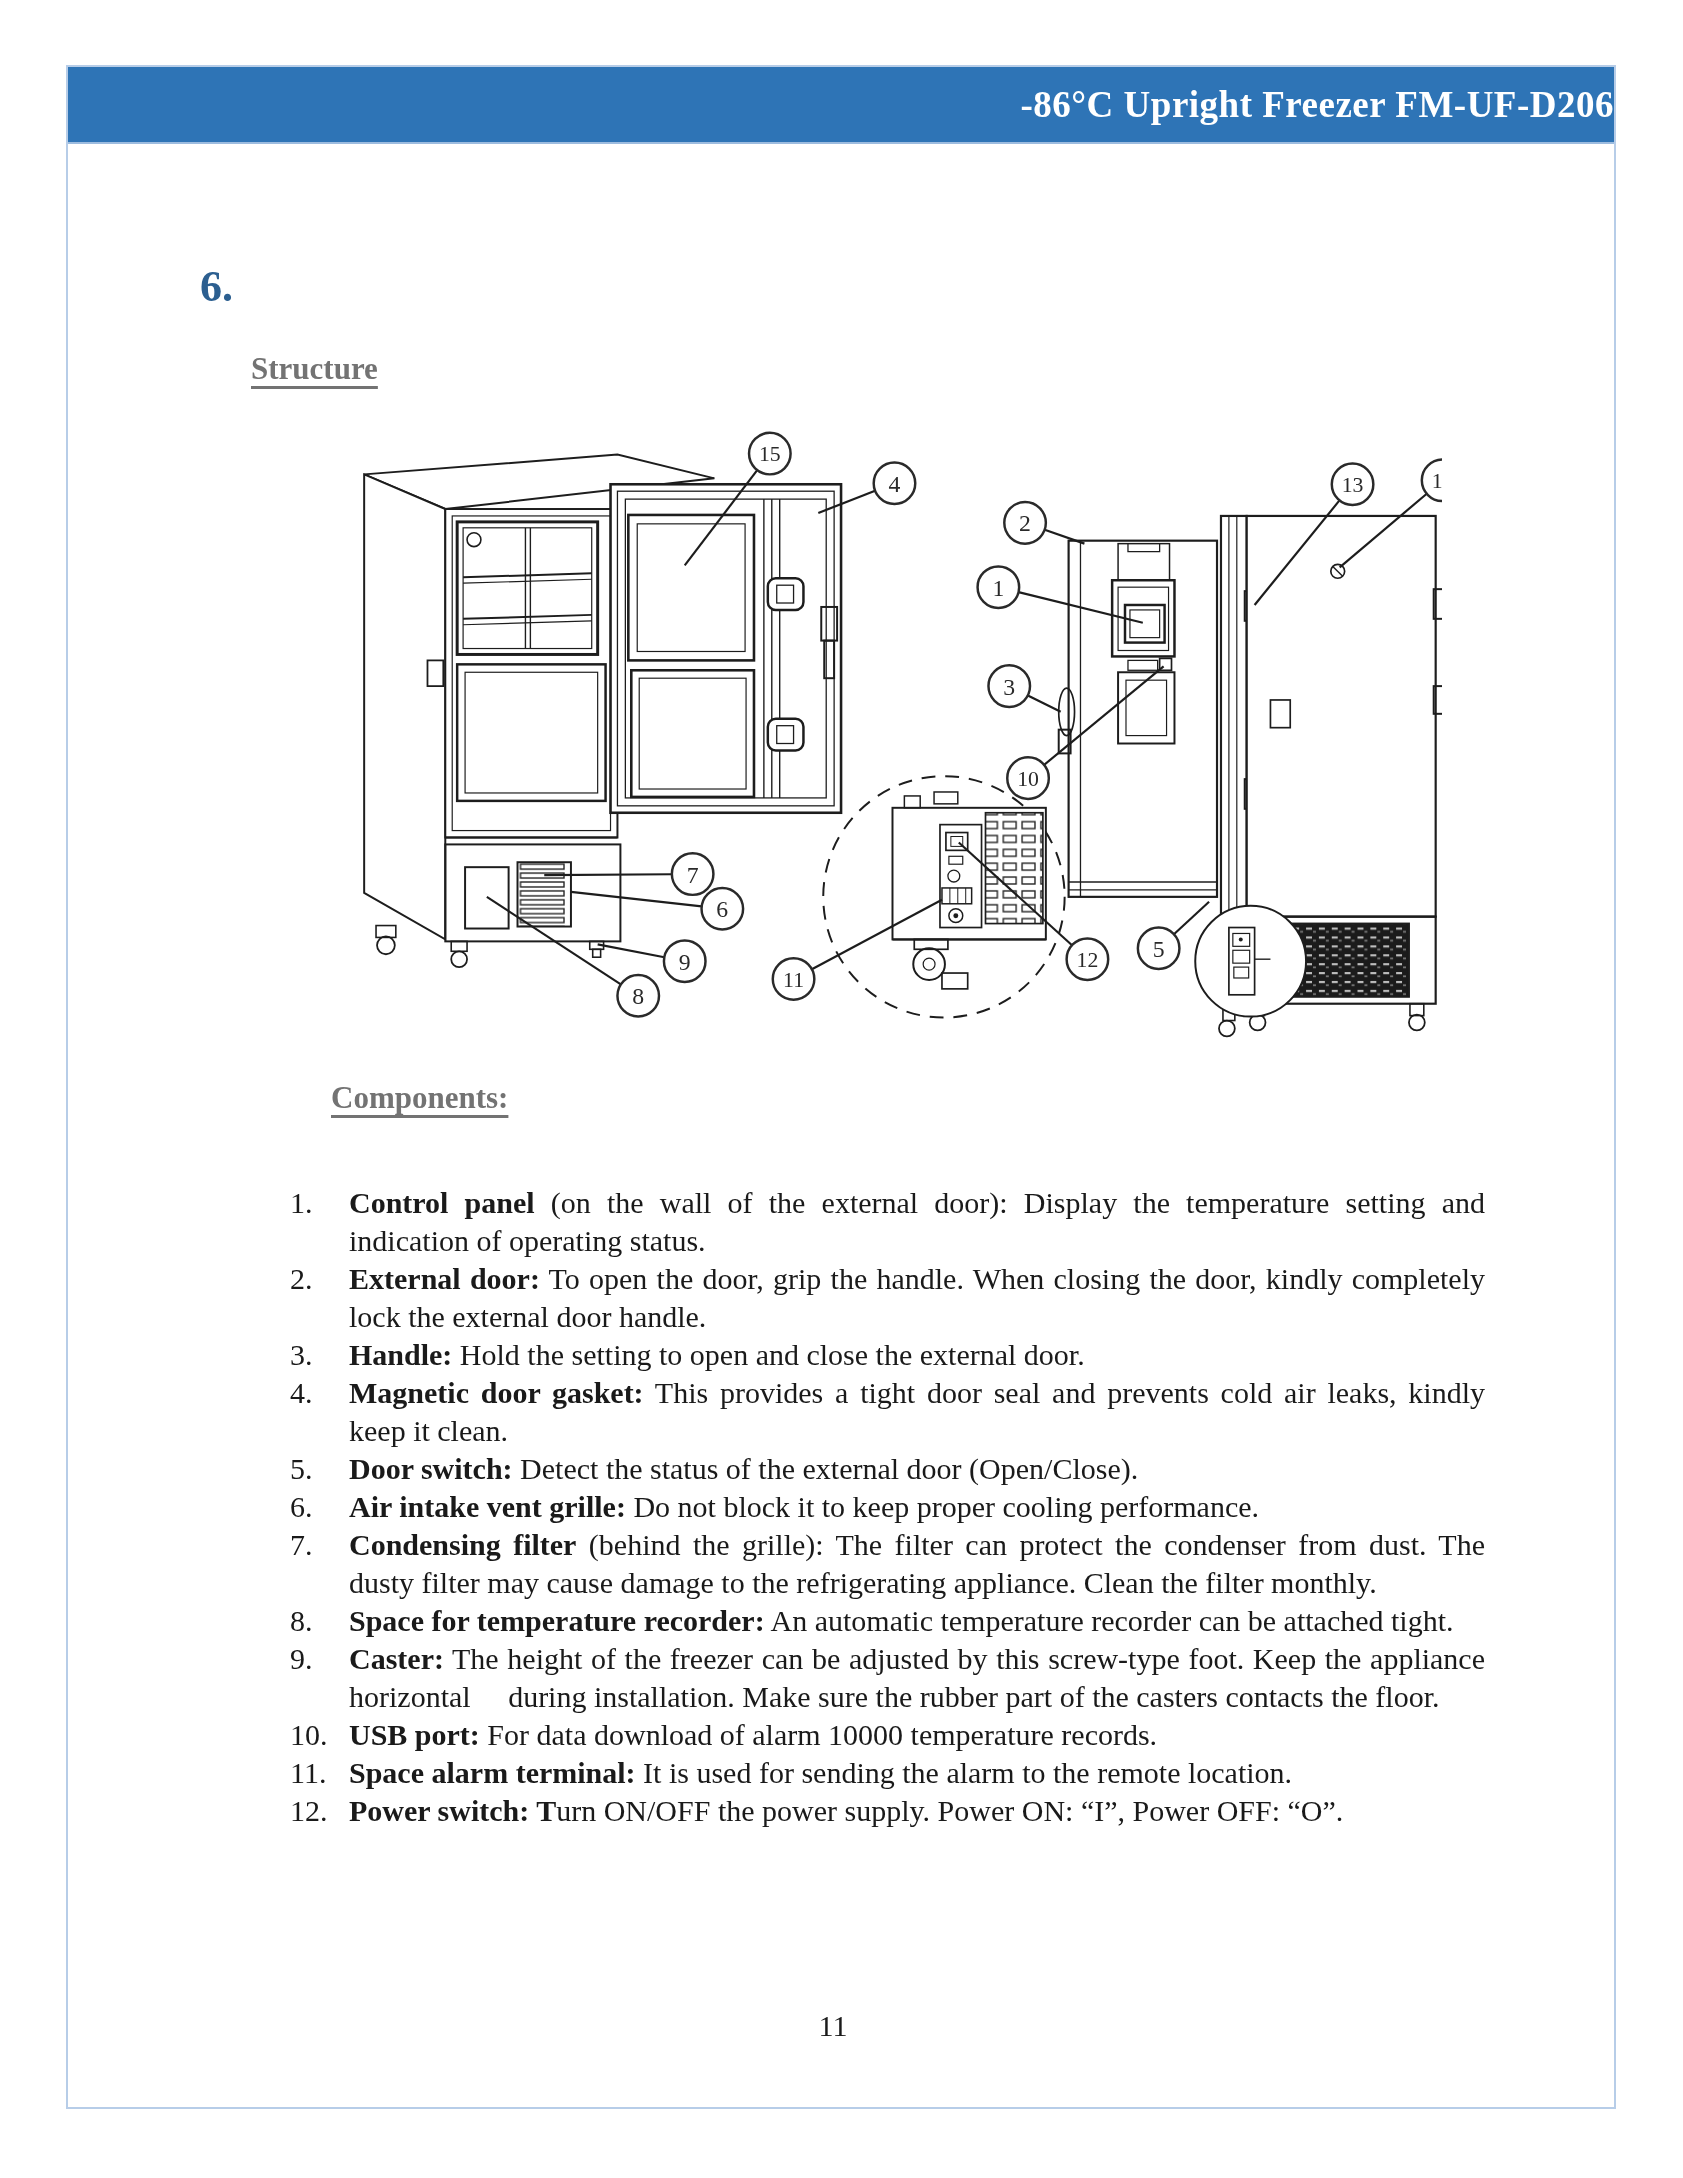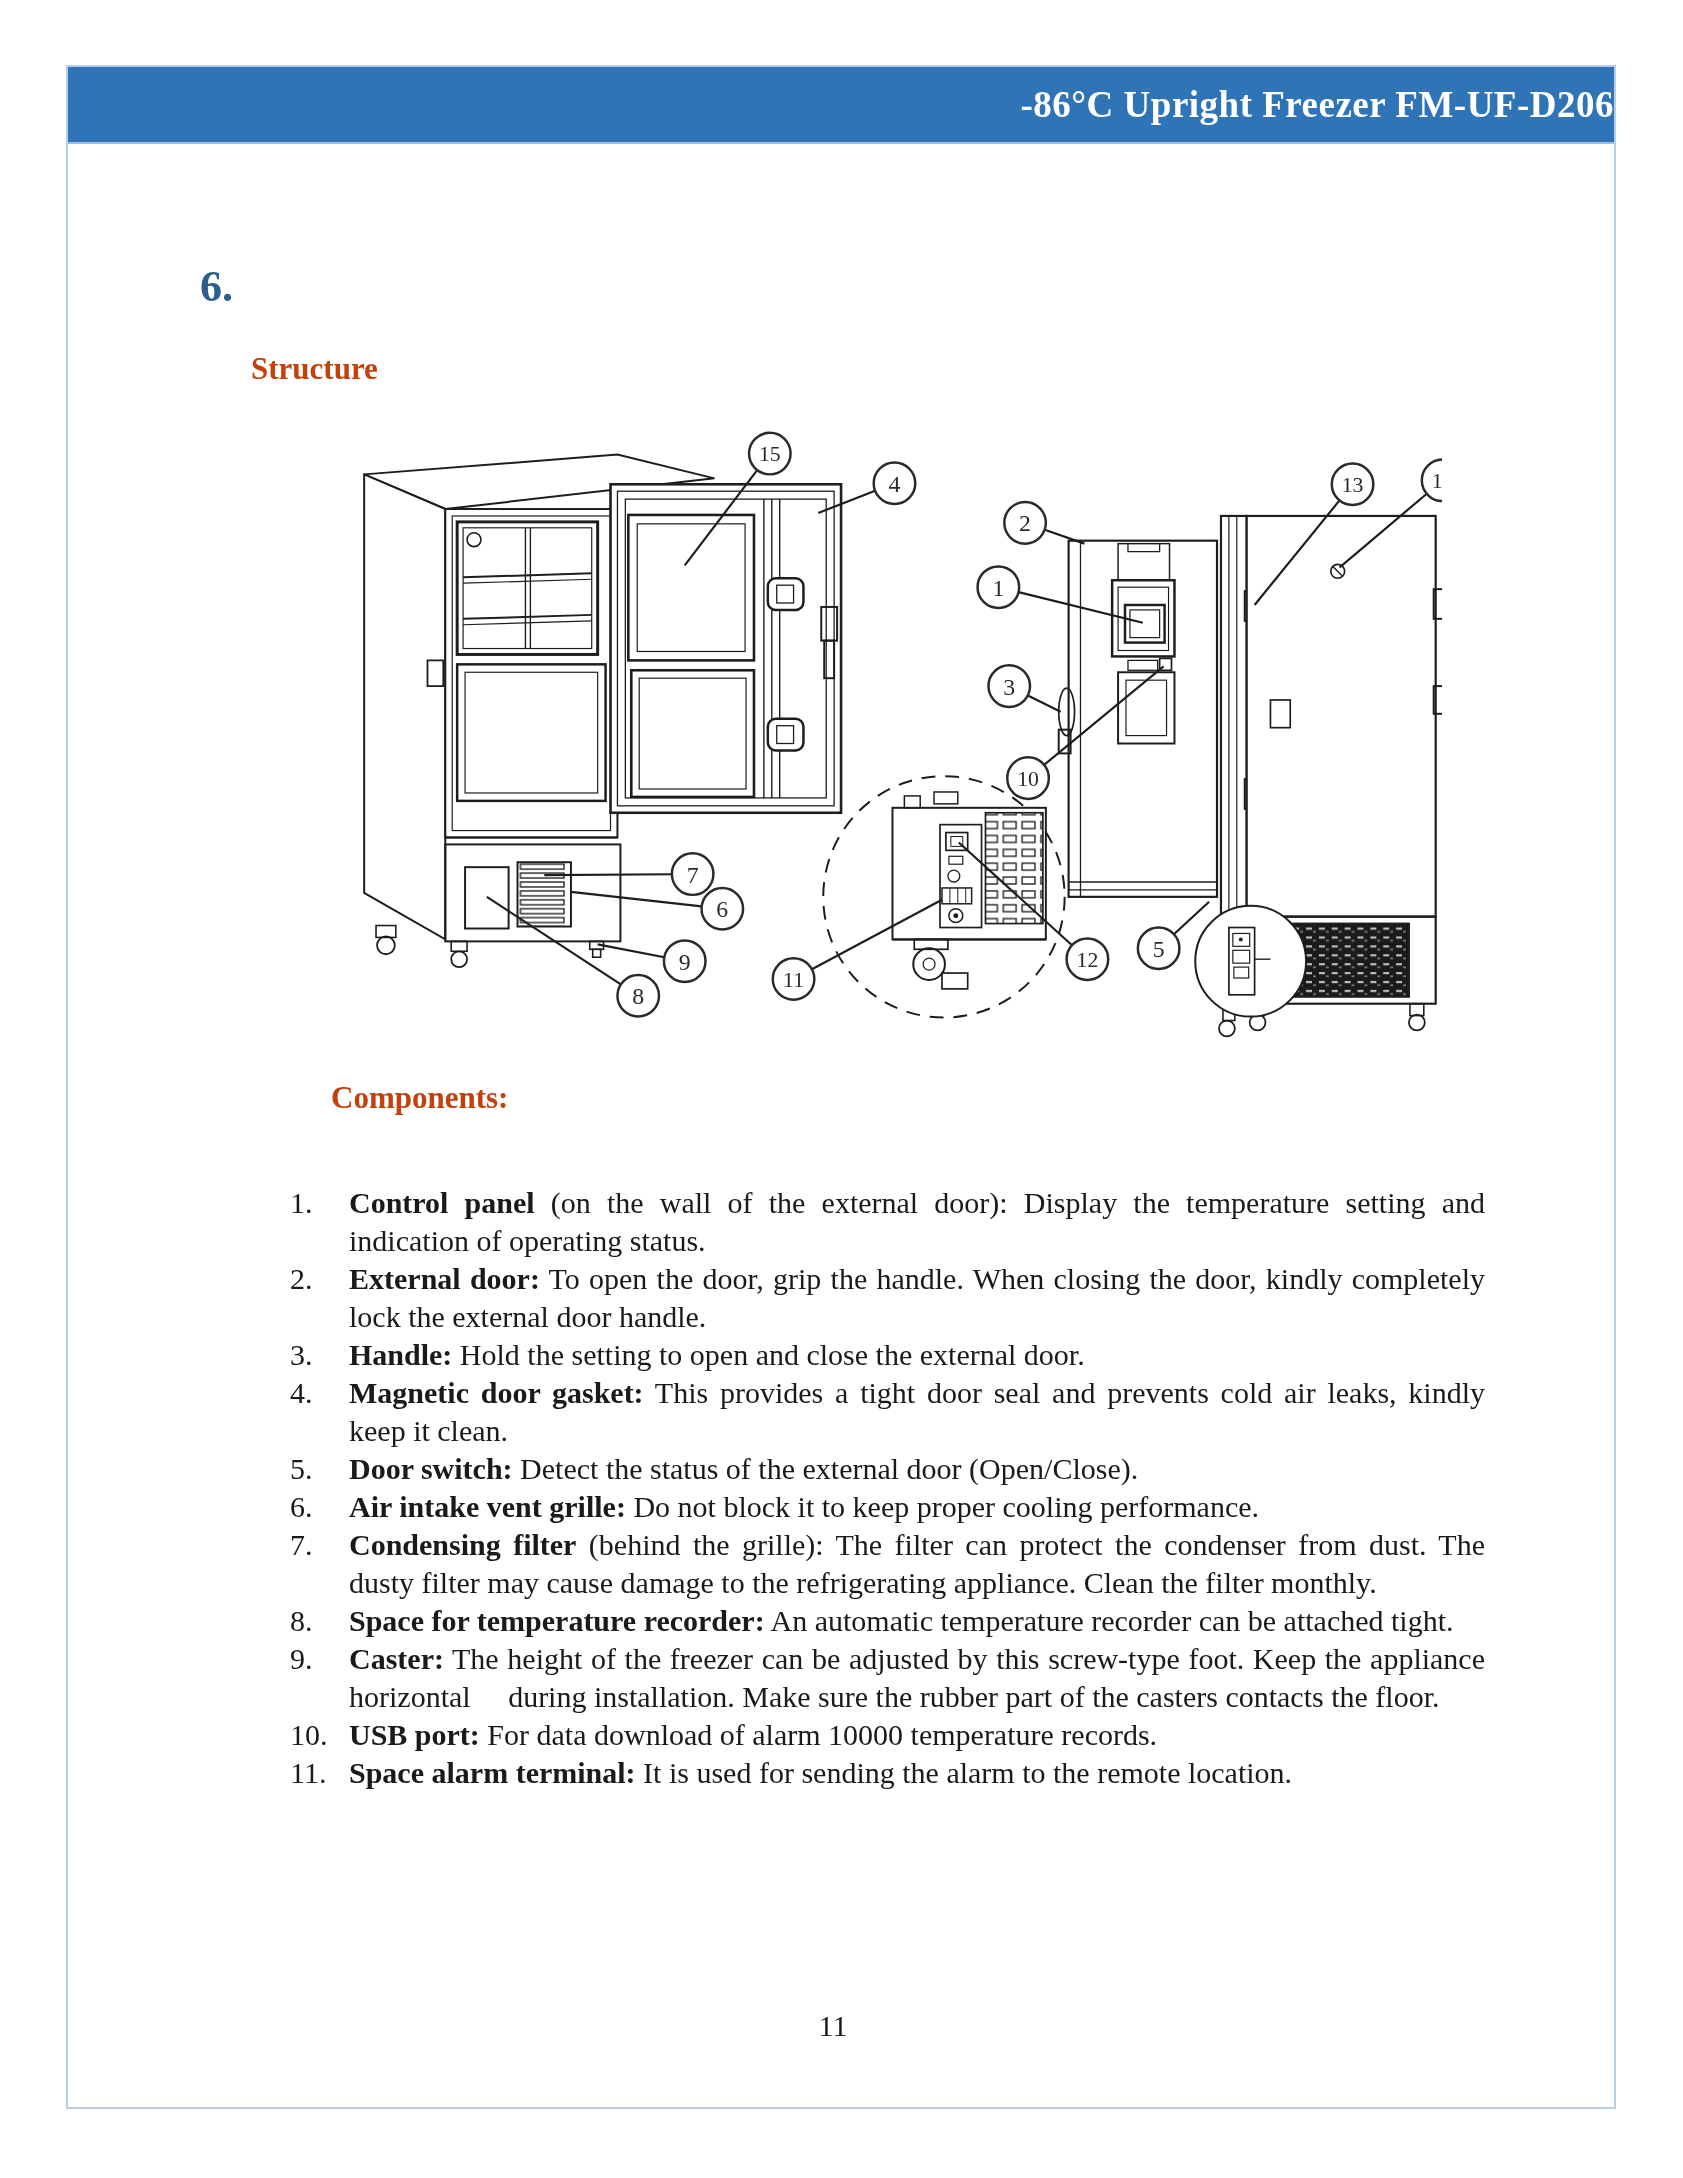--- a/index.html
+++ b/index.html
@@ -6,22 +6,22 @@
   .page{position:relative;width:1683px;height:2178px;background:#fff;overflow:hidden;
         font-family:"Liberation Serif","DejaVu Serif",serif;color:#1a1a1a;}
   .border-box{position:absolute;left:66px;top:65px;width:1550px;height:2044px;
         border:2px solid #B7CDE8;box-sizing:border-box;background:#fff;}
   .banner{position:absolute;left:0;top:0;width:100%;height:75px;background:#2E74B6;
         border-bottom:2px solid #9DBCDF;display:flex;align-items:center;justify-content:flex-end;}
   .banner .title{color:#ffffff;font-weight:bold;font-size:37px;letter-spacing:0.5px;}
   .section-heading{position:absolute;left:132px;top:196px;margin:0;display:flex;
         font-size:44px;font-weight:bold;color:#2C5F90;line-height:1.1;}
   .section-heading .num{margin-right:22px;}
-  .sub-heading{position:absolute;margin:0;font-size:31px;font-weight:bold;color:#c2410c;
-        text-decoration-thickness:3px;text-underline-offset:7px;line-height:1.2;}
+  .sub-heading{position:absolute;margin:0;font-size:31px;font-weight:bold;color:#737373;
+        text-decoration:underline;text-decoration-thickness:3px;text-underline-offset:7px;line-height:1.2;}
   .structure{left:183px;top:283px;}
   .components{left:263px;top:1012px;}
   #diagram{position:absolute;left:181px;top:350px;}
   #components-list{position:absolute;left:186px;top:1117px;width:1231px;}
   .li{position:relative;padding-left:95px;text-align:justify;font-size:30px;line-height:38px;}
   .li .num{position:absolute;left:36px;top:0;}
   .pageno{position:absolute;left:686px;top:1942px;width:158px;text-align:center;font-size:30px;}
   svg .ln{stroke:#1d1d1d;fill:none;}
   svg text{font-family:"Liberation Serif","DejaVu Serif",serif;}
 </style>
@@ -232,18 +232,19 @@
         <div class="li"><span class="num">2.</span><b>External door:</b><span> To open the door, grip the handle. When closing the door, kindly completely lock the external door handle.</span></div>
         <div class="li"><span class="num">3.</span><b>Handle:</b><span> Hold the setting to open and close the external door.</span></div>
         <div class="li"><span class="num">4.</span><b>Magnetic door gasket:</b><span> This provides a tight door seal and prevents cold air leaks, kindly keep it clean.</span></div>
         <div class="li"><span class="num">5.</span><b>Door switch:</b><span> Detect the status of the external door (Open/Close).</span></div>
         <div class="li"><span class="num">6.</span><b>Air intake vent grille:</b><span> Do not block it to keep proper cooling performance.</span></div>
         <div class="li"><span class="num">7.</span><b>Condensing filter</b><span> (behind the grille): The filter can protect the condenser from dust. The dusty filter may cause damage to the refrigerating appliance. Clean the filter monthly.</span></div>
         <div class="li"><span class="num">8.</span><b>Space for temperature recorder:</b><span> An automatic temperature recorder can be attached tight.</span></div>
         <div class="li"><span class="num">9.</span><b>Caster:</b><span> The height of the freezer can be adjusted by this screw-type foot. Keep the appliance horizontal &nbsp;&nbsp;&nbsp; during&nbsp;installation. Make sure the rubber part of the casters contacts the floor.</span></div>
         <div class="li"><span class="num">10.</span><b>USB port:</b><span> For data download of alarm 10000 temperature records.</span></div>
         <div class="li"><span class="num">11.</span><b>Space alarm terminal:</b><span> It is used for sending the alarm to the remote location.</span></div>
+        <div class="li"><span class="num">12.</span><b>Power switch: T</b><span>urn ON/OFF the power supply. Power ON: “I”, Power OFF: “O”.</span></div>
       </div>
 
     <div class="pageno">11</div>
   </div>
 </div>
 
 
 </body></html>

